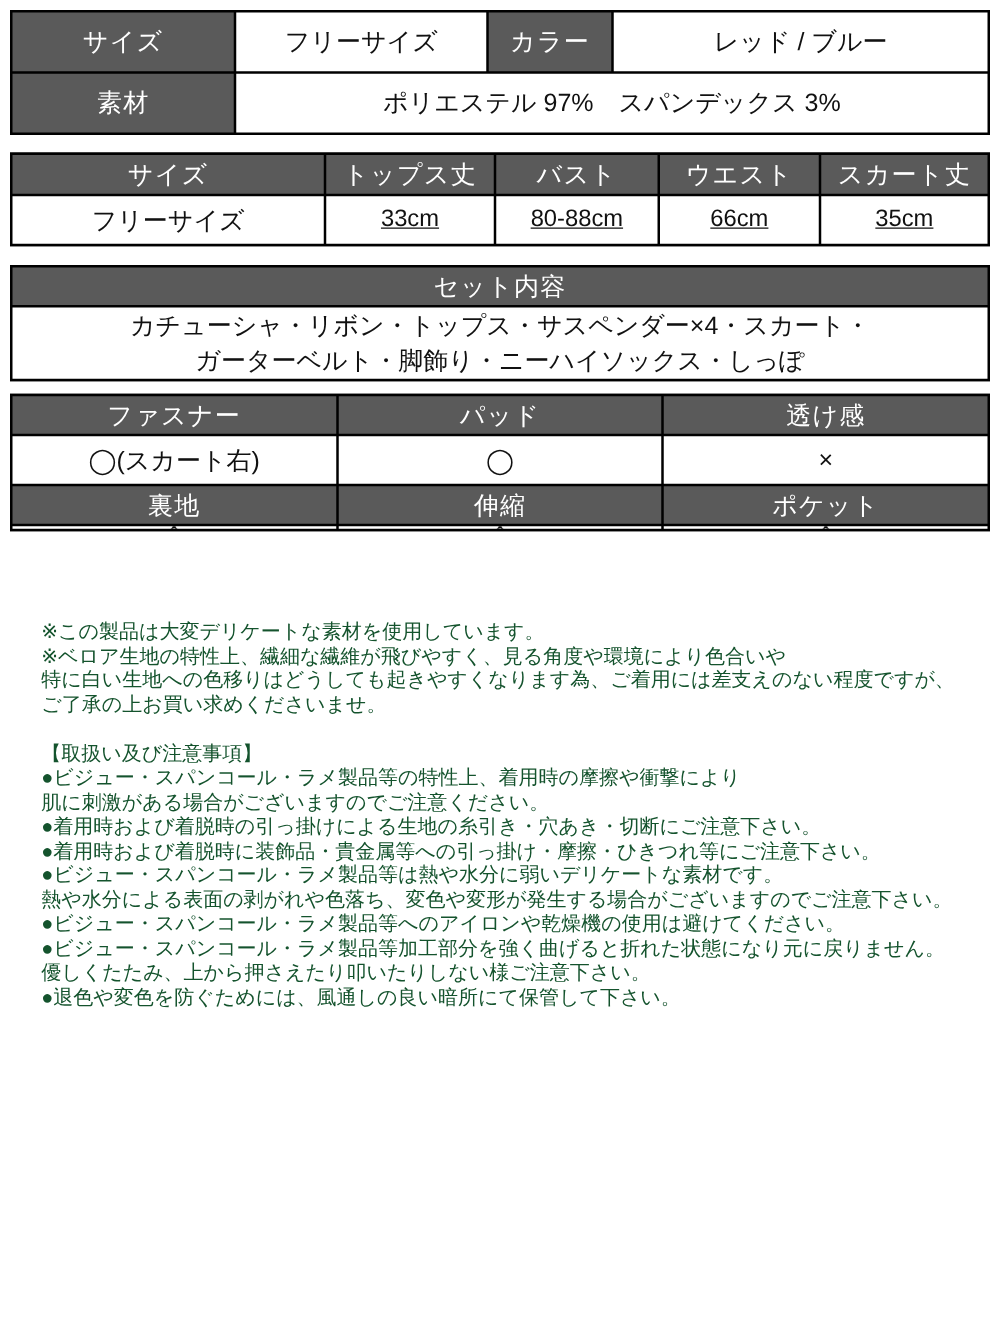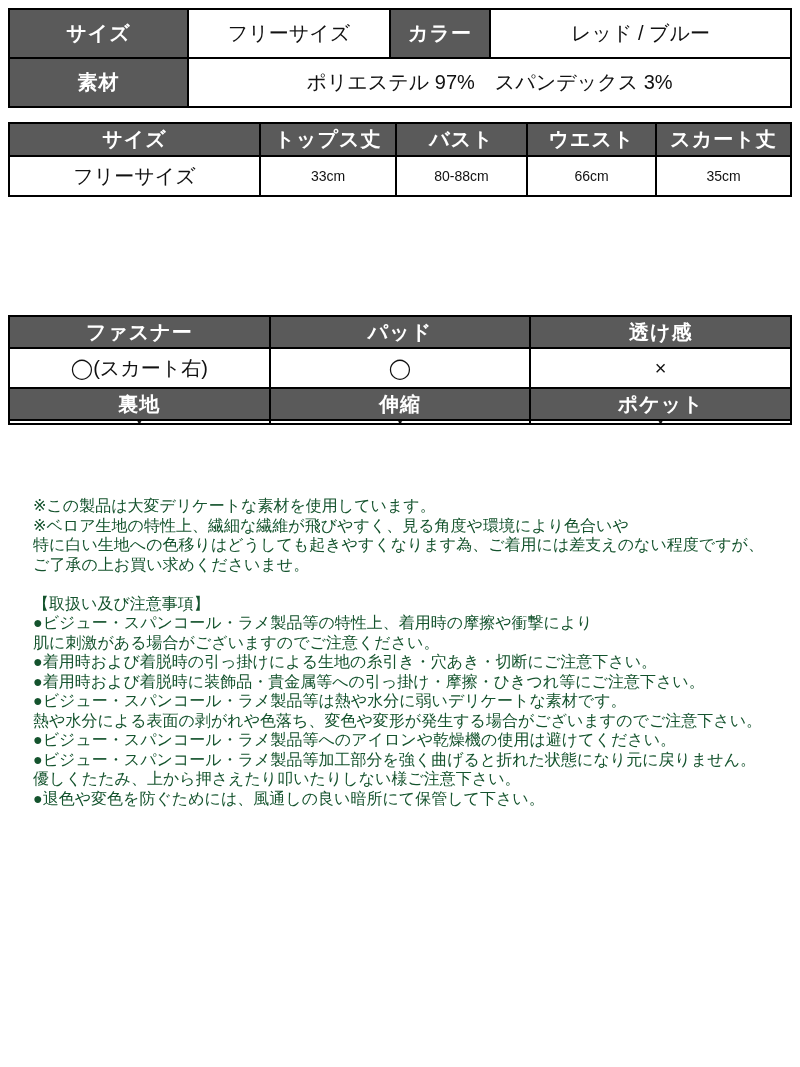--- a/index.html
+++ b/index.html
@@ -10,25 +10,25 @@
   
   .tbl{
     position:absolute;left:8px;width:784px;box-sizing:border-box;
     display:grid;background:#000;border:2px solid #000;gap:2px;
   }
   .cell{
     display:flex;align-items:center;justify-content:center;
     background:#fff;white-space:nowrap;overflow:hidden;
   }
   .hdr{
-    background:#5a5a5a;color:#ffffff;font-weight:bold;font-size:20px;
+    background:#5a5a5a;color:#ffffff;font-weight:normal;font-size:20px;
     letter-spacing:1px;
   }
   .val{font-size:20px;color:#111;text-align:right;}
-  .val-sm{font-size:14px;}
+  .val-sm{font-size:19px;text-decoration:underline;}
   
   .t1{top:8px;height:100px;grid-template-columns:177px 200px 98px 1fr;grid-template-rows:47px 47px;}
   .t1 .span3{grid-column:2 / 5;}
   
   .t2{top:122px;height:75px;grid-template-columns:249px 134px 129px 127px 1fr;grid-template-rows:31px 1fr;}
   
   .t3{top:212px;height:93px;grid-template-columns:1fr;grid-template-rows:30px 1fr;}
   .set-body{flex-direction:column;line-height:28px;font-size:20px;}
   
   .t4{top:315px;height:110px;grid-template-columns:1fr 1fr 1fr;grid-template-rows:30px 38px 30px 1fr;}
@@ -60,20 +60,27 @@
     <div class="cell hdr">バスト</div>
     <div class="cell hdr">ウエスト</div>
     <div class="cell hdr">スカート丈</div>
     <div class="cell val">フリーサイズ</div>
     <div class="cell val val-sm">33cm</div>
     <div class="cell val val-sm">80-88cm</div>
     <div class="cell val val-sm">66cm</div>
     <div class="cell val val-sm">35cm</div>
   </div>
 
+  <div class="tbl t3">
+    <div class="cell hdr">セット内容</div>
+    <div class="cell set-body">
+      <div>カチューシャ・リボン・トップス・サスペンダー×4・スカート・</div>
+      <div>ガーターベルト・脚飾り・ニーハイソックス・しっぽ</div>
+    </div>
+  </div>
 
   <div class="tbl t4">
     <div class="cell hdr">ファスナー</div>
     <div class="cell hdr">パッド</div>
     <div class="cell hdr">透け感</div>
     <div class="cell val">◯(スカート右)</div>
     <div class="cell val">◯</div>
     <div class="cell val">×</div>
     <div class="cell hdr">裏地</div>
     <div class="cell hdr">伸縮</div>

